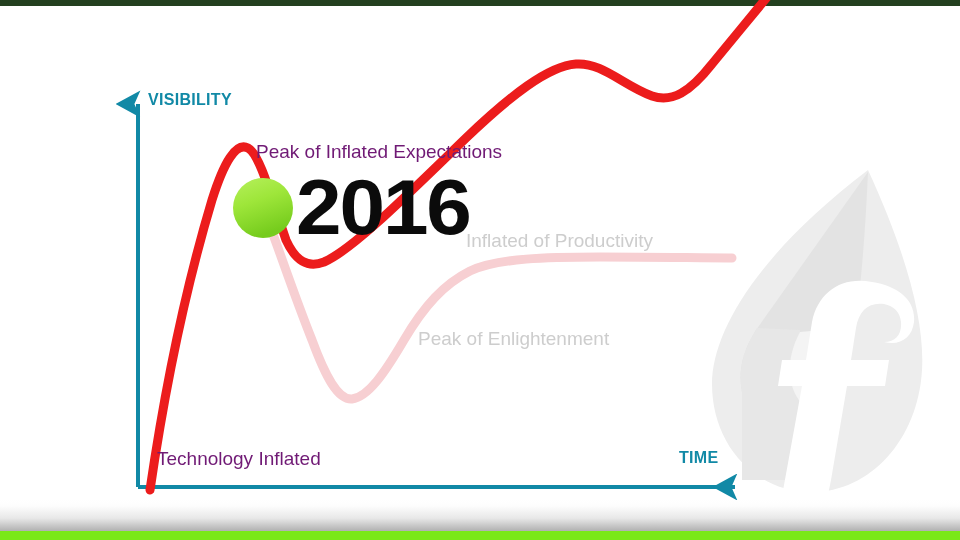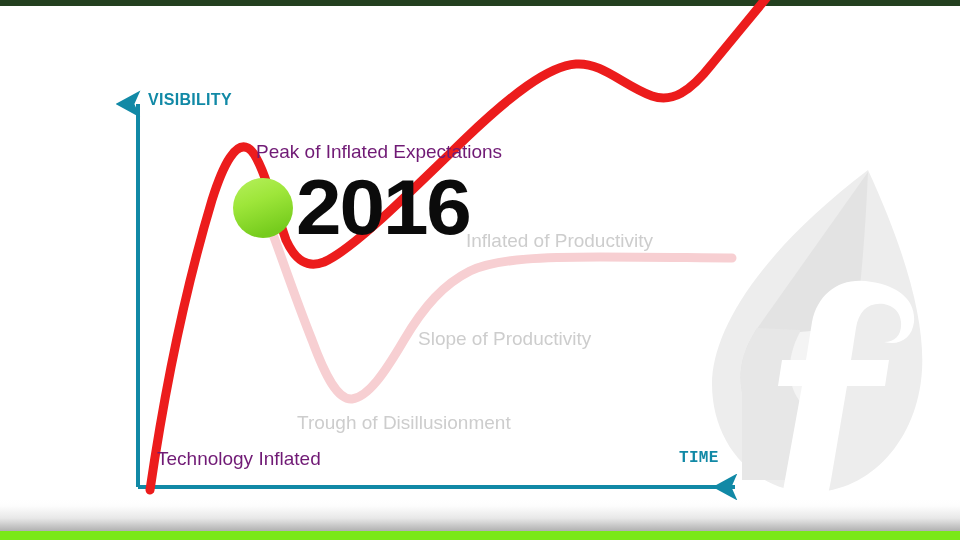--- a/index.html
+++ b/index.html
@@ -71,21 +71,21 @@
   .lbl-year {
     font-family: "Liberation Sans", sans-serif;
     font-weight: bold;
     font-size: 78px;
     letter-spacing: -2px;
     color: #0b0b0b;
     transform: scaleX(1.05);
     transform-origin: left center;
   }
   #vis-label { left: 148px; top: 92px; }
-  #time-label { left: 679px; top: 450px; font-family: Liberation Mono, monospace; }
+  #time-label { left: 679px; top: 450px; }
   #peak-label { left: 256px; top: 142px; }
   #year-label { left: 296px; top: 168px; }
   #plateau-label { left: 466px; top: 231px; }
   #slope-label  { left: 418px; top: 329px; }
   #trough-label { left: 297px; top: 413px; }
   #trigger-label{ left: 157px; top: 449px; }
 </style>
 </head>
 <body>
 
@@ -185,22 +185,21 @@
   <div class="lbl lbl-axis" id="vis-label">VISIBILITY</div>
 
   <div class="lbl lbl-axis" id="time-label">TIME</div>
 
   <div class="lbl lbl-dark" id="peak-label">Peak of Inflated Expectations</div>
 
   <div class="lbl lbl-year" id="year-label">2016</div>
 
   <div class="lbl lbl-faded" id="plateau-label">Inflated of Productivity</div>
 
-  <div class="lbl lbl-faded" id="slope-label">Slope of Productivity</div>
-
-  <div class="lbl lbl-faded" id="trough-label">Trough of Disillusionment</div>
+  <div class="lbl lbl-faded" id="slope-label">Peak of Enlightenment</div>
+
 
   <div class="lbl lbl-dark" id="trigger-label">Technology Inflated</div>
 
   <div class="bottom-gradient"></div>
   <div class="bottom-stripe"></div>
 
 </div>
 
 </body></html>

